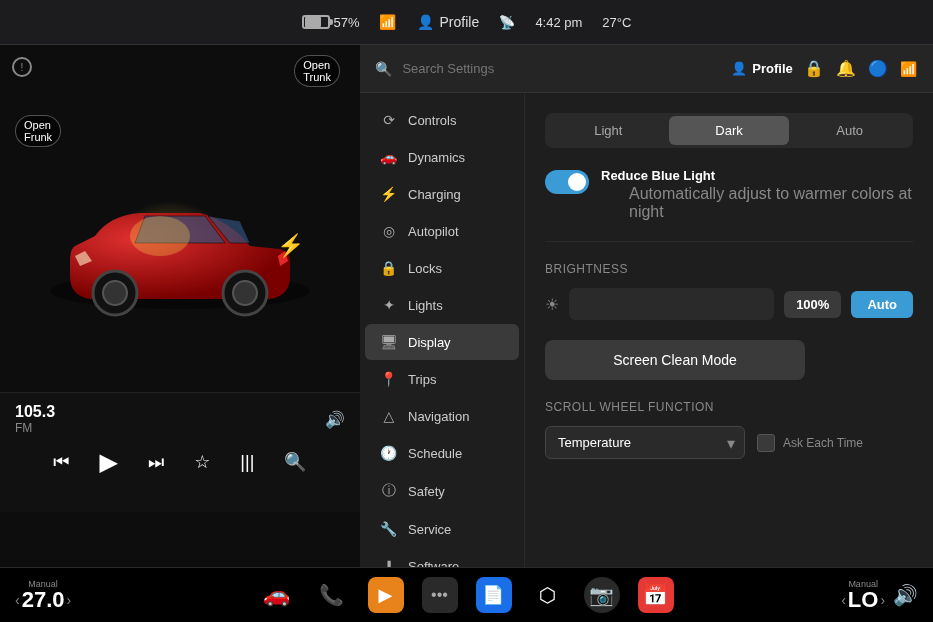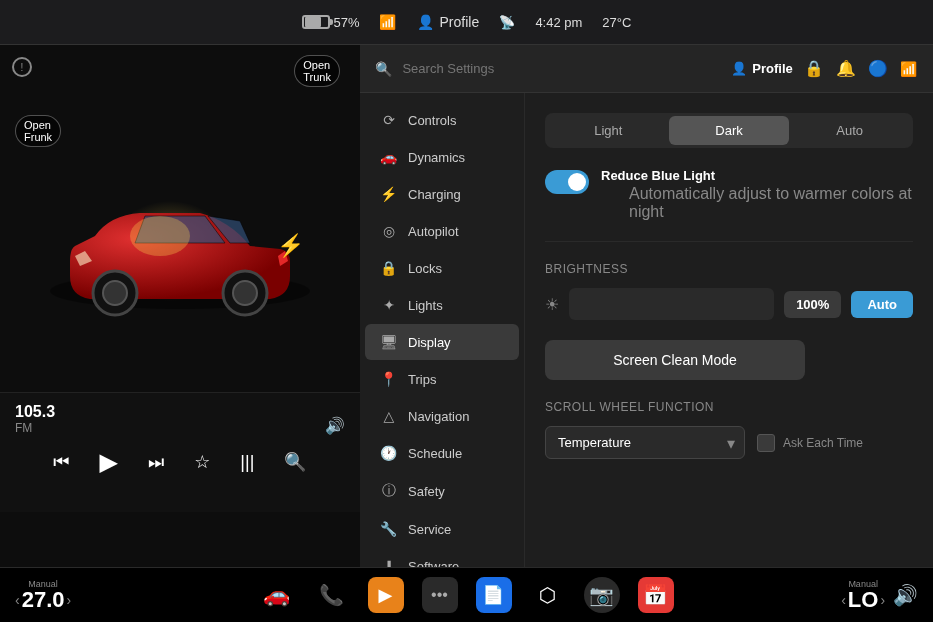--- a/index.html
+++ b/index.html
@@ -147,21 +147,21 @@
       left: 0;
       width: 360px;
       height: 120px;
       background: #111;
       border-top: 1px solid #222;
       padding: 10px 15px;
     }
     .media-info {
       display: flex;
       justify-content: space-between;
-      align-items: flex-end;
+      align-items: center;
       margin-bottom: 8px;
     }
     .media-station {
       font-size: 16px;
       font-weight: 700;
     }
     .media-type {
       font-size: 12px;
       color: #888;
     }

